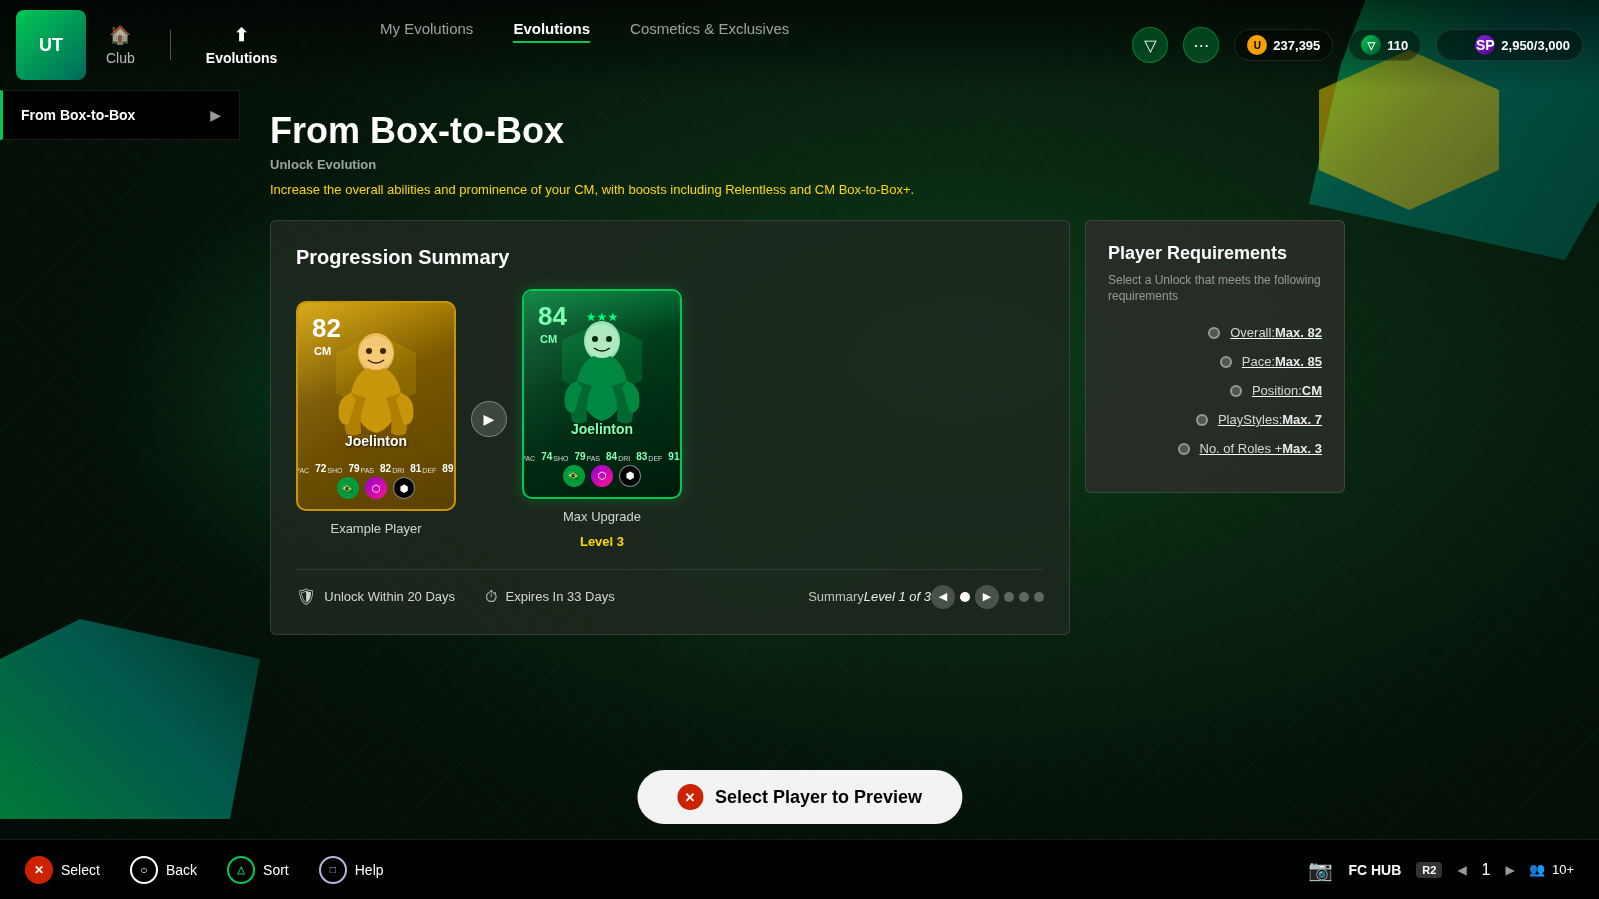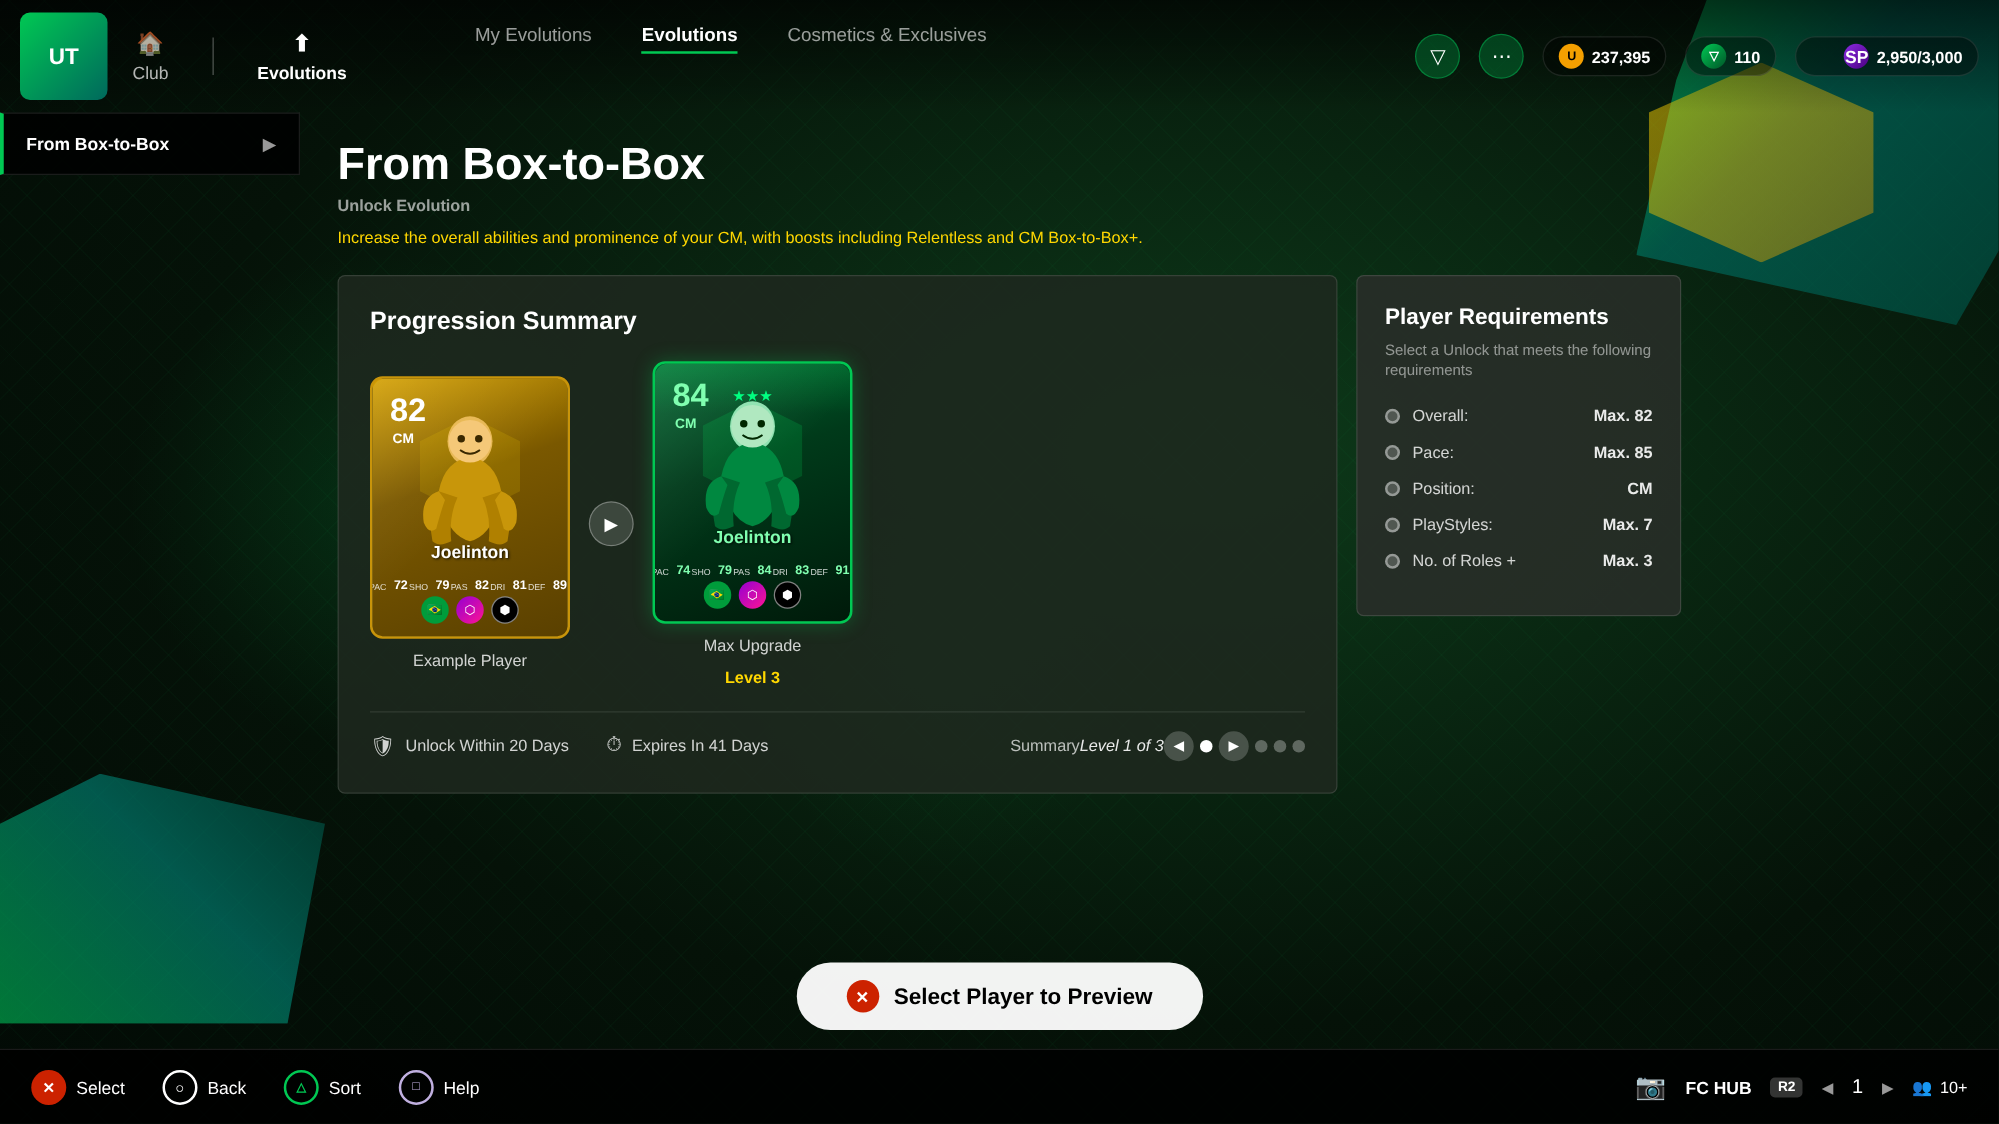--- a/index.html
+++ b/index.html
@@ -466,22 +466,23 @@
     }
     .req-subtitle {
       font-size: 12px;
       color: rgba(255,255,255,0.5);
       margin-bottom: 20px;
       line-height: 1.4;
     }
     .req-item {
       display: flex;
       align-items: center;
-      justify-content: space-between;
+      justify-content: flex-end;
       margin-bottom: 14px;
+      text-decoration: underline;
     }
     .req-left {
       display: flex; align-items: center; gap: 10px;
     }
     .req-dot {
       width: 12px; height: 12px;
       border-radius: 50%;
       background: rgba(255,255,255,0.2);
       border: 2px solid rgba(255,255,255,0.4);
       flex-shrink: 0;
@@ -806,21 +807,21 @@
         </div>
       </div>
 
       <div class="progression-footer">
         <div class="footer-info">
           <span class="footer-icon">🛡</span>
           <span>Unlock Within 20 Days</span>
         </div>
         <div class="footer-info">
           <span class="footer-icon">⏱</span>
-          <span>Expires In 41 Days</span>
+          <span>Expires In 33 Days</span>
         </div>
         <div class="footer-summary">
           <span class="summary-label">Summary</span>
           <span class="level-label">Level 1 of 3</span>
           <div class="level-dots">
             <div class="level-nav">◀</div>
             <div class="level-dot active"></div>
             <div class="level-nav">▶</div>
             <div class="level-dot"></div>
             <div class="level-dot"></div>

